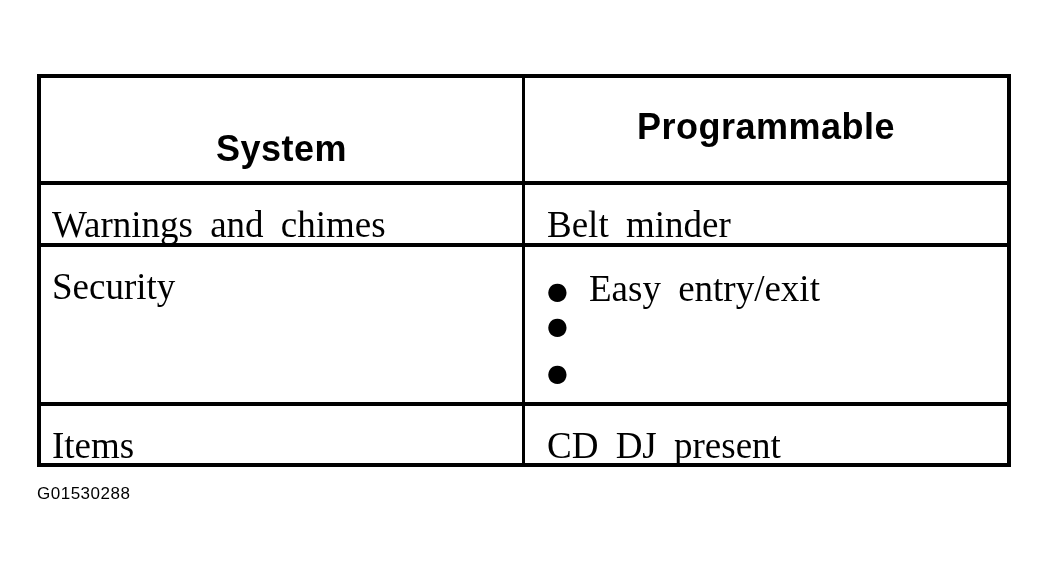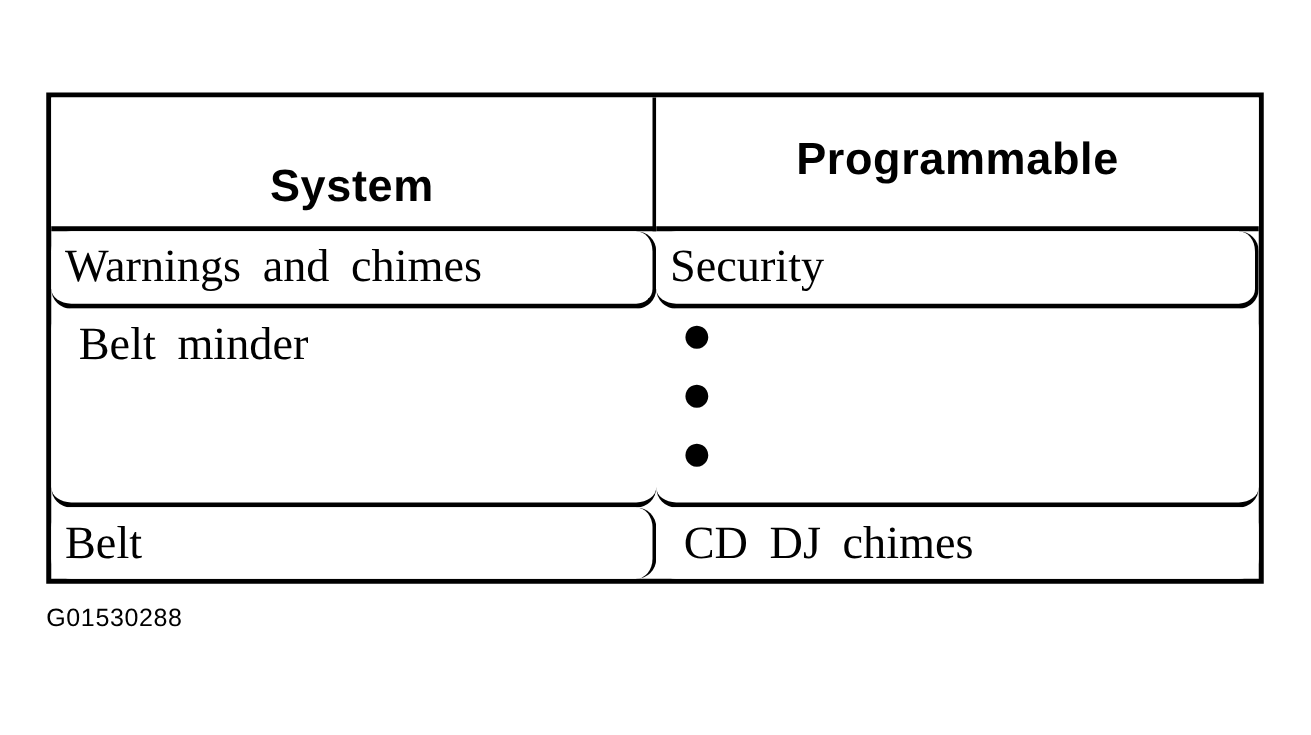--- a/index.html
+++ b/index.html
@@ -59,22 +59,21 @@
     justify-content: center;
     padding-bottom: 4px;
   }
 
   
   .bcell {
     font-family: "Liberation Serif", serif;
     font-size: 37px;
     word-spacing: 8px;
     line-height: 1.25;
-    padding: 6px 10px 0 11px;
-    border-radius: 16px;
+    padding: 17px 10px 0 11px;
   }
   .bcell.col-right { padding-left: 22px; }
 
   
   .bullet-list {
     display: flex;
     flex-direction: column;
     padding-top: 2px;
   }
   .bullet-item {
@@ -89,21 +88,21 @@
     position: relative;
     top: -2px;
   }
 
   
   .figure-code {
     position: absolute;
     left: 37px;
     top: 484px;
     font-family: "Liberation Sans", sans-serif;
-    font-size: 20px;
+    font-size: 17px;
     letter-spacing: 0.5px;
     color: #000000;
   }
 </style>
 </head>
 <body>
 
 <div class="page">
 
   <div class="param-table">
@@ -111,45 +110,46 @@
     <div class="cell col-left row-border hcell">
       <span>System</span>
     </div>
     <div class="cell row-border hcell hdr-params">
       <span>Programmable</span>
     </div>
 
     <div class="cell col-left row-border bcell">
       <span>Warnings and chimes</span>
     </div>
+    <div class="cell row-border bcell col-right">
+      <span>Belt minder</span>
+    </div>
+
     <div class="cell col-left row-border bcell">
       <span>Security</span>
-    </div>
-
-    <div class="cell row-border bcell col-right">
-      <span>Belt minder</span>
     </div>
     <div class="cell row-border bcell col-right">
       <div class="bullet-list">
         <div class="bullet-item">
           <span class="bullet">●</span>
+          <span>Easy entry/exit</span>
         </div>
         <div class="bullet-item">
           <span class="bullet">●</span>
         </div>
         <div class="bullet-item">
           <span class="bullet">●</span>
         </div>
       </div>
     </div>
 
     <div class="cell col-left bcell">
-      <span>Belt</span>
+      <span>Items</span>
     </div>
     <div class="cell bcell col-right">
-      <span>CD DJ chimes</span>
+      <span>CD DJ present</span>
     </div>
 
   </div>
 
   <div class="figure-code">G01530288</div>
 
 </div>
 
 </body></html>

